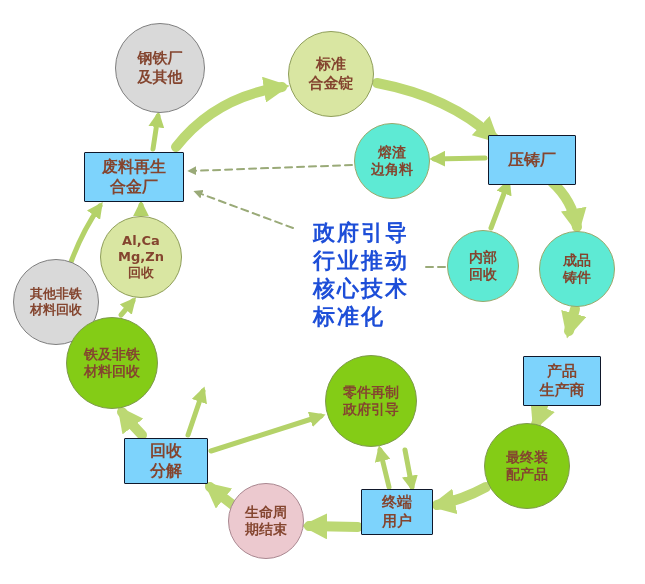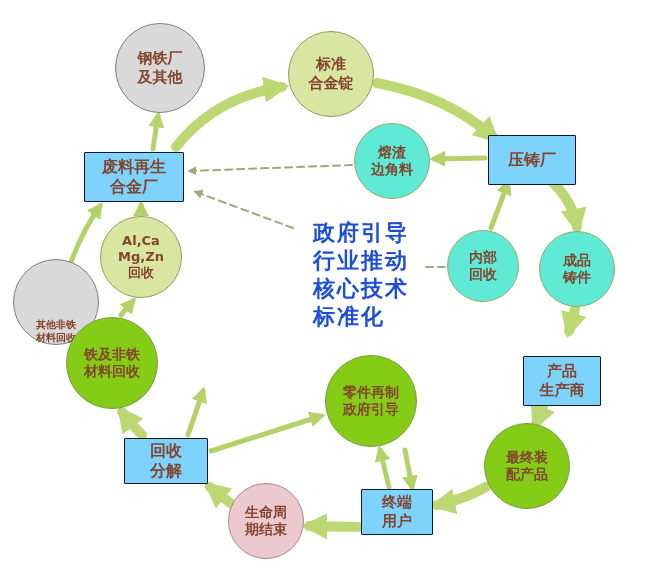--- a/index.html
+++ b/index.html
@@ -110,21 +110,21 @@
           <div>内部</div>
           <div>回收</div>
         </div>
       </div>
       <div class="node circle c-pale" style="height: 76px; width: 76px; left: 577px; top: 269px; transform: translate(-50%, -50%); font-size: 14px;">
         <div>
           <div>成品</div>
           <div>铸件</div>
         </div>
       </div>
-      <div class="node circle c-gray" style="height: 86px; width: 86px; left: 56px; top: 302px; transform: translate(-50%, -50%); font-size: 10px; align-items: flex-end;">
+      <div class="node circle c-gray" style="height: 86px; width: 86px; left: 56px; top: 302px; transform: translate(-50%, -50%); font-size: 13px;">
         <div>
           <div>其他非铁</div>
           <div>材料回收</div>
         </div>
       </div>
       <div class="node circle c-green" style="height: 92px; width: 92px; left: 112px; top: 363px; transform: translate(-50%, -50%); font-size: 14px;">
         <div>
           <div>铁及非铁</div>
           <div>材料回收</div>
         </div>

